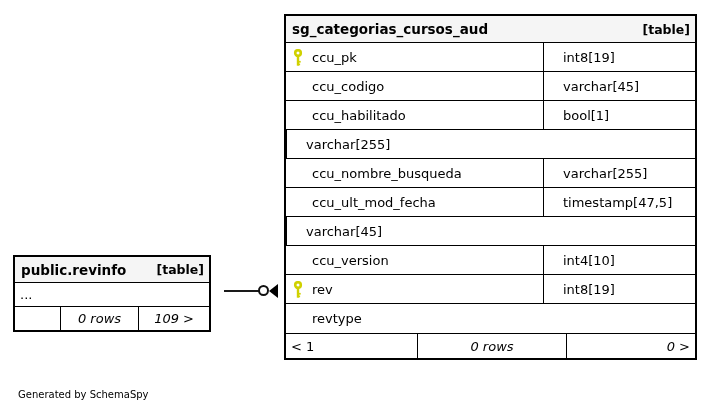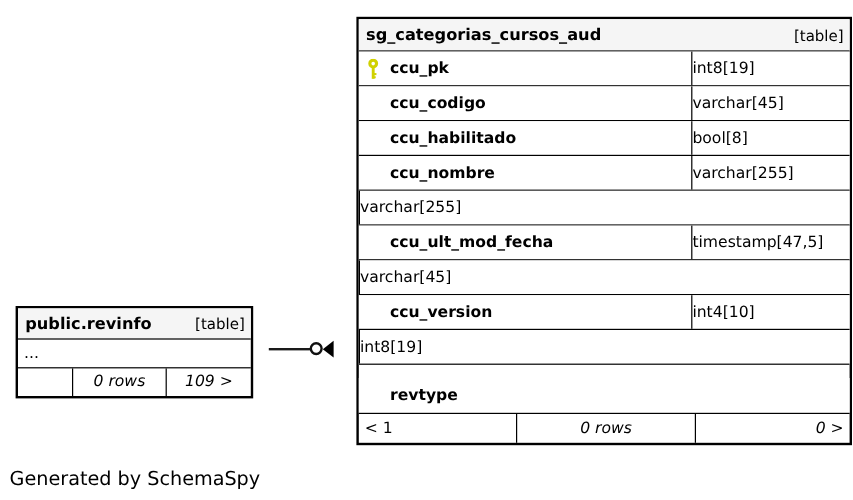--- a/index.html
+++ b/index.html
@@ -2,41 +2,41 @@
 <html style="--header-bg: #f5f5f5; --key-color: #d0d100;"><head>
 <meta charset="utf-8">
 <style>
   html,body { margin:0; padding:0; background:#ffffff; }
   .canvas {
     position:relative; width:711px; height:417px; overflow:hidden;
     background:#ffffff; color:#000;
     font-family:"DejaVu Sans","Liberation Sans",sans-serif;
   }
   .tbl { position:absolute; border:2px solid #000; background:#fff; box-sizing:border-box; }
-  .main-tbl { left:297px; top:14px; width:413px; }
+  .main-tbl { left:284px; top:14px; width:413px; }
   .rel-tbl  { left:13px;  top:255px; width:198px; }
 
   .tbl-header {
     display:flex; justify-content:space-between; align-items:center;
     background:var(--header-bg,#f5f5f5); border-bottom:1px solid #000;
     padding:0 5px 0 6px; box-sizing:border-box;
   }
   .main-tbl .tbl-header { height:27px; }
   .rel-tbl  .tbl-header { height:26px; }
   .tbl-title { font-weight:bold; font-size:13.5px; white-space:nowrap; }
-  .tbl-badge { font-size:12.5px; white-space:nowrap; }
+  .tbl-badge { font-size:12.5px; white-space:nowrap;font-weight:bold; }
 
   .trow { display:flex; height:29px; border-bottom:1px solid #000; box-sizing:border-box; background:#fff; }
-  .trow:last-child { border-bottom:none;margin-top:11px; }
-  .name-cell { flex:1; display:flex; align-items:center; padding-left:7px; min-width:0;font-weight:bold; }
+  .trow:last-child { border-bottom:none; }
+  .name-cell { flex:1; display:flex; align-items:center; padding-left:7px; min-width:0; }
   .key-slot { width:10px; margin-right:9px; display:flex; align-items:center; flex:none; color:var(--key-color,#d0d100); }
   .col-name { font-size:13px; white-space:nowrap; }
   .type-cell {
-    width:132px; flex:none; border-left:1px solid #000;
-    display:flex; align-items:center; padding-left:0;
+    width:152px; flex:none; border-left:1px solid #000;
+    display:flex; align-items:center; padding-left:19px;
     font-size:13px; box-sizing:border-box; white-space:nowrap;
   }
 
   .tfoot { display:flex; border-top:1px solid #000; box-sizing:border-box; }
   .main-tbl .tfoot { height:25px; }
   .rel-tbl  .tfoot { height:24px; }
   .fcell { display:flex; align-items:center; font-size:13px; box-sizing:border-box; white-space:nowrap; }
   .fcell + .fcell { border-left:1px solid #000;font-style:italic; }
   .main-tbl .f-left   { width:131px; padding-left:5px; }
   .main-tbl .f-center { width:149px; justify-content:center; }
@@ -50,21 +50,21 @@
     font-size:13px; box-sizing:border-box;
   }
 
   .conn-line  { position:absolute; left:224px; top:290px; width:35px; height:2px; background:#1a1a1a; }
   .conn-circle{ position:absolute; left:258px; top:285px; width:7px; height:7px;
                 border:2px solid #111; border-radius:50%; background:#fff; }
   .conn-arrow { position:absolute; left:269px; top:284px; width:0; height:0;
                 border-top:7px solid transparent; border-bottom:7px solid transparent;
                 border-right:9px solid #000; }
 
-  .credit { position:absolute; left:8px; top:389px; font-size:16px; }
+  .credit { position:absolute; left:18px; top:389px; font-size:10px; }
 </style>
 </head>
 <body>
 
 <div class="canvas">
 
   <div class="tbl rel-tbl">
     <div class="tbl-header">
       <span class="tbl-title">public.revinfo</span>
       <span class="tbl-badge">[table]</span>
@@ -125,39 +125,39 @@
       <span class="key-slot" style="visibility: hidden;">
         <svg width="10" height="17" viewBox="0 0 10 17" aria-hidden="true">
           <circle cx="5" cy="4" r="2.8" fill="none" stroke="currentColor" stroke-width="2.6"></circle>
           <rect x="3.8" y="6.3" width="2.4" height="10.4" fill="currentColor"></rect>
           <rect x="5" y="11.9" width="2.7" height="1.7" fill="currentColor"></rect>
           <rect x="5" y="14.6" width="2.1" height="1.6" fill="currentColor"></rect>
         </svg>
       </span>
       <span class="col-name">ccu_habilitado</span>
     </div>
-    <div class="type-cell">bool[8]</div>
-  </div>
-
-  <div class="trow">
-    <div class="cell name-cell">
-      <span class="key-slot" style="visibility: hidden;">
-        <svg width="10" height="17" viewBox="0 0 10 17" aria-hidden="true">
-          <circle cx="5" cy="4" r="2.8" fill="none" stroke="currentColor" stroke-width="2.6"></circle>
-          <rect x="3.8" y="6.3" width="2.4" height="10.4" fill="currentColor"></rect>
-          <rect x="5" y="11.9" width="2.7" height="1.7" fill="currentColor"></rect>
-          <rect x="5" y="14.6" width="2.1" height="1.6" fill="currentColor"></rect>
-        </svg>
-      </span>
-      <span class="col-name">ccu_nombre</span>
-    </div>
+    <div class="type-cell">bool[1]</div>
+  </div>
+
+  <div class="trow">
     <div class="type-cell">varchar[255]</div>
   </div>
 
   <div class="trow">
+    <div class="cell name-cell">
+      <span class="key-slot" style="visibility: hidden;">
+        <svg width="10" height="17" viewBox="0 0 10 17" aria-hidden="true">
+          <circle cx="5" cy="4" r="2.8" fill="none" stroke="currentColor" stroke-width="2.6"></circle>
+          <rect x="3.8" y="6.3" width="2.4" height="10.4" fill="currentColor"></rect>
+          <rect x="5" y="11.9" width="2.7" height="1.7" fill="currentColor"></rect>
+          <rect x="5" y="14.6" width="2.1" height="1.6" fill="currentColor"></rect>
+        </svg>
+      </span>
+      <span class="col-name">ccu_nombre_busqueda</span>
+    </div>
     <div class="type-cell">varchar[255]</div>
   </div>
 
   <div class="trow">
     <div class="cell name-cell">
       <span class="key-slot" style="visibility: hidden;">
         <svg width="10" height="17" viewBox="0 0 10 17" aria-hidden="true">
           <circle cx="5" cy="4" r="2.8" fill="none" stroke="currentColor" stroke-width="2.6"></circle>
           <rect x="3.8" y="6.3" width="2.4" height="10.4" fill="currentColor"></rect>
           <rect x="5" y="11.9" width="2.7" height="1.7" fill="currentColor"></rect>
@@ -182,20 +182,31 @@
           <rect x="5" y="11.9" width="2.7" height="1.7" fill="currentColor"></rect>
           <rect x="5" y="14.6" width="2.1" height="1.6" fill="currentColor"></rect>
         </svg>
       </span>
       <span class="col-name">ccu_version</span>
     </div>
     <div class="type-cell">int4[10]</div>
   </div>
 
   <div class="trow">
+    <div class="cell name-cell">
+      <span class="key-slot">
+        <svg width="10" height="17" viewBox="0 0 10 17" aria-hidden="true">
+          <circle cx="5" cy="4" r="2.8" fill="none" stroke="currentColor" stroke-width="2.6"></circle>
+          <rect x="3.8" y="6.3" width="2.4" height="10.4" fill="currentColor"></rect>
+          <rect x="5" y="11.9" width="2.7" height="1.7" fill="currentColor"></rect>
+          <rect x="5" y="14.6" width="2.1" height="1.6" fill="currentColor"></rect>
+        </svg>
+      </span>
+      <span class="col-name">rev</span>
+    </div>
     <div class="type-cell">int8[19]</div>
   </div>
 
   <div class="trow">
     <div class="cell name-cell">
       <span class="key-slot" style="visibility: hidden;">
         <svg width="10" height="17" viewBox="0 0 10 17" aria-hidden="true">
           <circle cx="5" cy="4" r="2.8" fill="none" stroke="currentColor" stroke-width="2.6"></circle>
           <rect x="3.8" y="6.3" width="2.4" height="10.4" fill="currentColor"></rect>
           <rect x="5" y="11.9" width="2.7" height="1.7" fill="currentColor"></rect>

